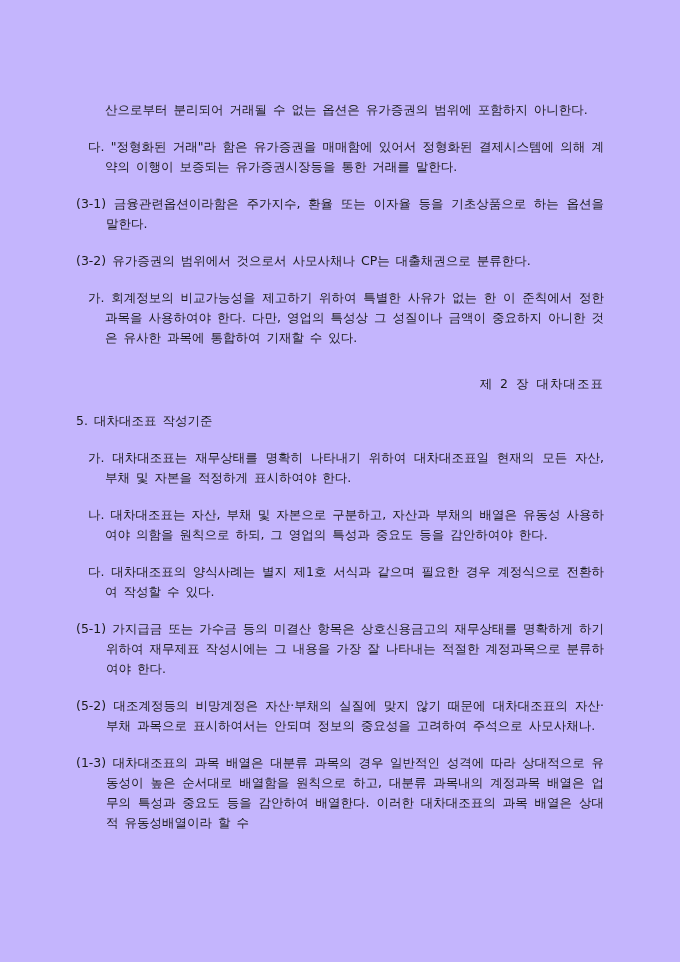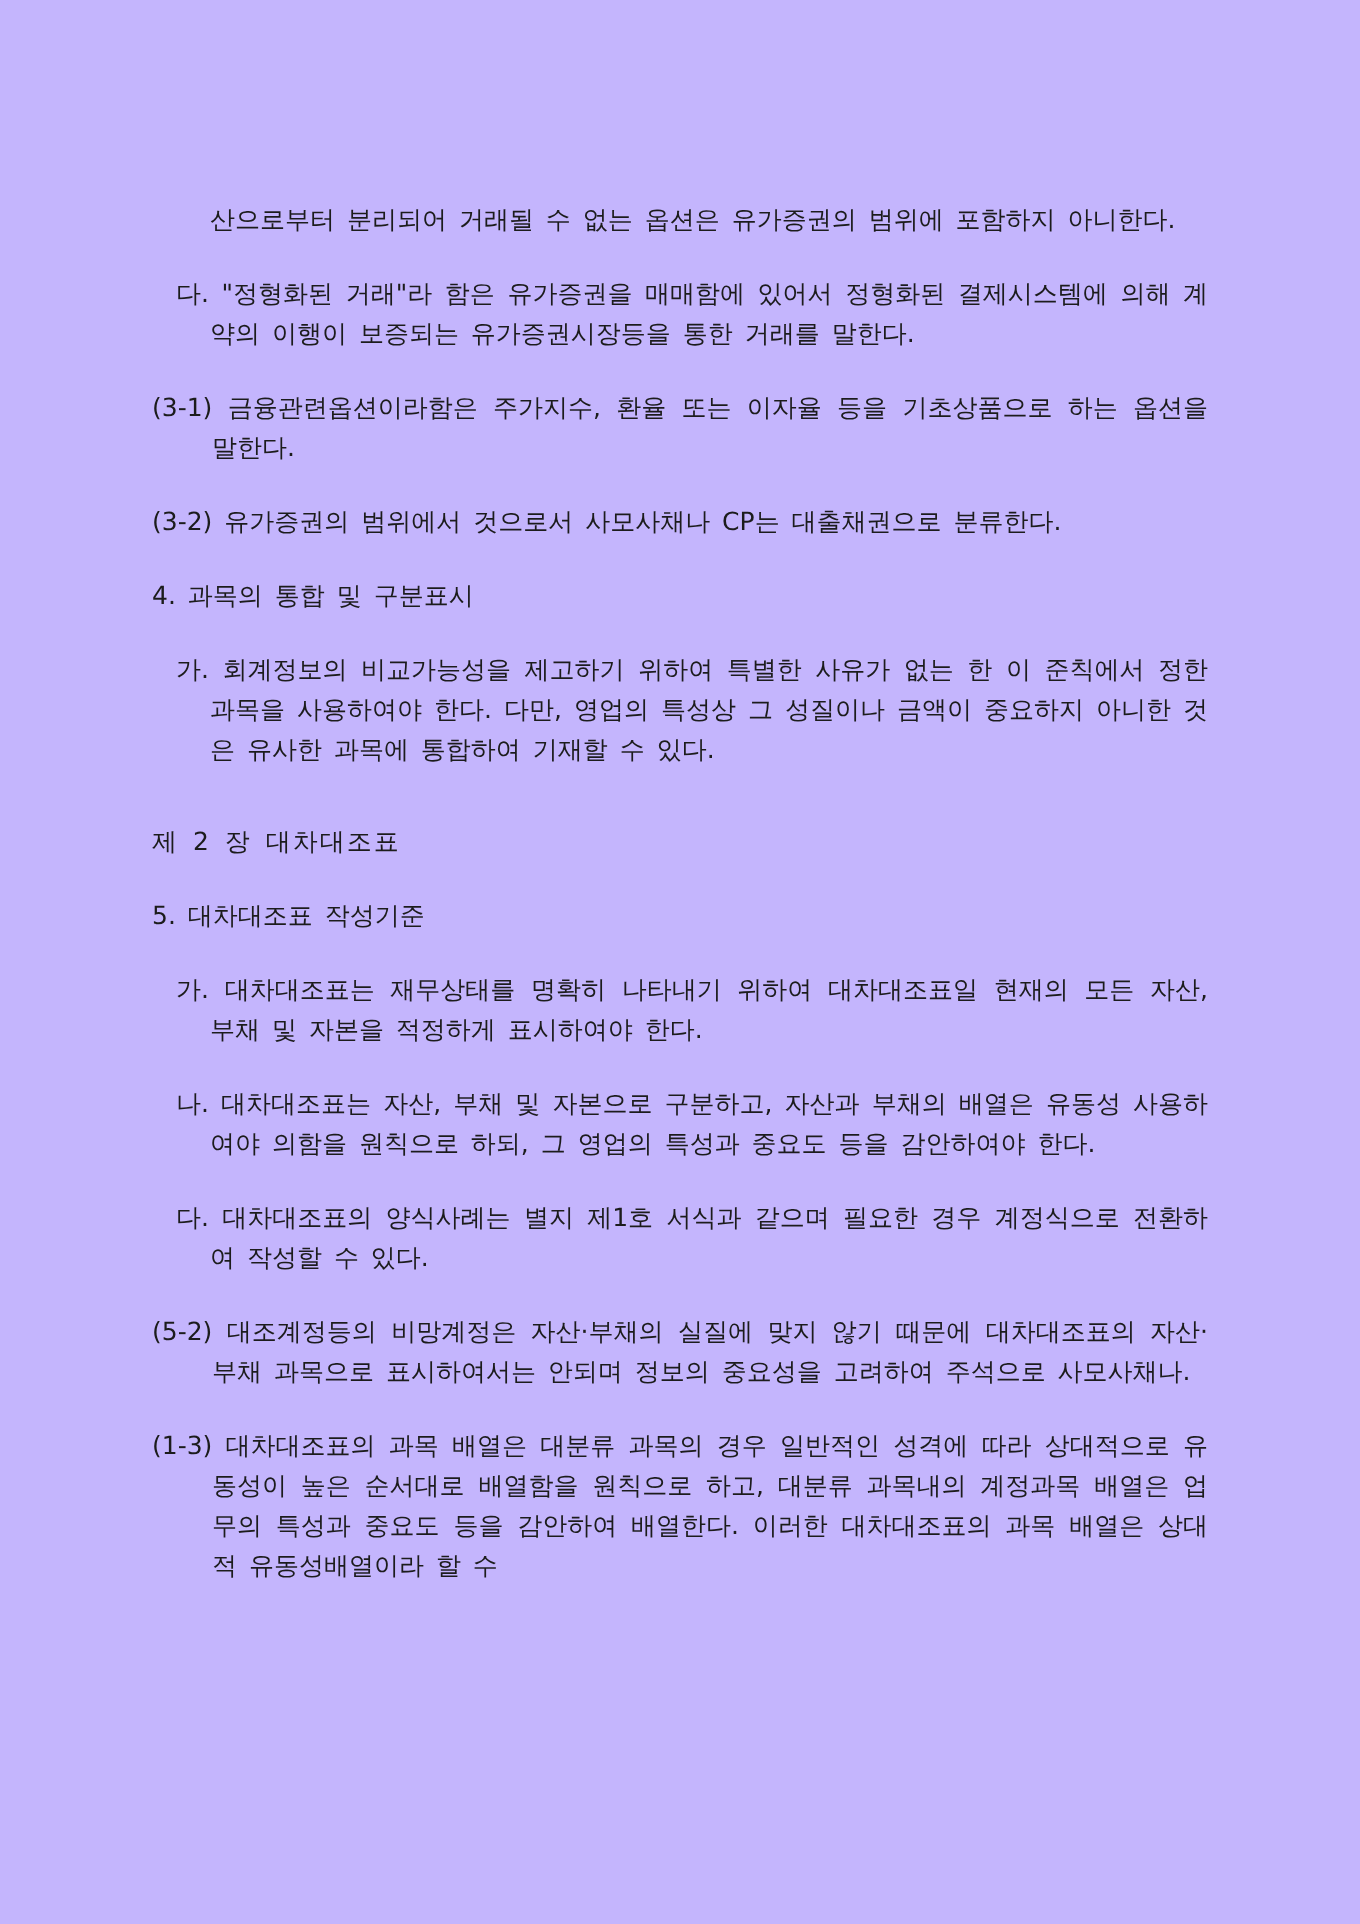--- a/index.html
+++ b/index.html
@@ -45,21 +45,21 @@
     text-indent: -17px;
   }
   
   .para.note {
     padding-left: 30px;
     text-indent: -30px;
     margin-top: 16px;
   }
   
   .para.chapter {
-    text-align: left;
+    text-align: right;
     text-indent: 0;
     margin-top: 26px;
     margin-bottom: 17px;
     letter-spacing: 1px;
   }
   .label {
     white-space: nowrap;
   }
 </style>
 </head>
@@ -69,34 +69,34 @@
   <div class="content">
 
     <div class="para continuation"><span>산으로부터 분리되어 거래될 수 없는 옵션은 유가증권의 범위에 포함하지 아니한다.</span></div>
 
     <div class="para sub"><span class="label">다.</span> <span>"정형화된 거래"라 함은 유가증권을 매매함에 있어서 정형화된 결제시스템에 의해 계약의 이행이 보증되는 유가증권시장등을 통한 거래를 말한다.</span></div>
 
     <div class="para note"><span class="label">(3-1)</span> <span>금융관련옵션이라함은 주가지수, 환율 또는 이자율 등을 기초상품으로 하는 옵션을 말한다.</span></div>
 
     <div class="para note"><span class="label">(3-2)</span> <span>유가증권의 범위에서 것으로서 사모사채나 CP는 대출채권으로 분류한다.</span></div>
 
-    <div class="para item"><span class="label">4.</span> <span>과목의 통합 및 구분표시</span></div>
 
     <div class="para sub"><span class="label">가.</span> <span>회계정보의 비교가능성을 제고하기 위하여 특별한 사유가 없는 한 이 준칙에서 정한 과목을 사용하여야 한다. 다만, 영업의 특성상 그 성질이나 금액이 중요하지 아니한 것은 유사한 과목에 통합하여 기재할 수 있다.</span></div>
 
 
     <div class="para chapter"><span>제 2 장 대차대조표</span></div>
 
     <div class="para item"><span class="label">5.</span> <span>대차대조표 작성기준</span></div>
 
     <div class="para sub"><span class="label">가.</span> <span>대차대조표는 재무상태를 명확히 나타내기 위하여 대차대조표일 현재의 모든 자산, 부채 및 자본을 적정하게 표시하여야 한다.</span></div>
 
     <div class="para sub"><span class="label">나.</span> <span>대차대조표는 자산, 부채 및 자본으로 구분하고, 자산과 부채의 배열은 유동성 사용하여야 의함을 원칙으로 하되, 그 영업의 특성과 중요도 등을 감안하여야 한다.</span></div>
 
     <div class="para sub"><span class="label">다.</span> <span>대차대조표의 양식사례는 별지 제1호 서식과 같으며 필요한 경우 계정식으로 전환하여 작성할 수 있다.</span></div>
 
+    <div class="para note"><span class="label">(5-1)</span> <span>가지급금 또는 가수금 등의 미결산 항목은 상호신용금고의 재무상태를 명확하게 하기 위하여 재무제표 작성시에는 그 내용을 가장 잘 나타내는 적절한 계정과목으로 분류하여야 한다.</span></div>
 
     <div class="para note"><span class="label">(5-2)</span> <span>대조계정등의 비망계정은 자산·부채의 실질에 맞지 않기 때문에 대차대조표의 자산·부채 과목으로 표시하여서는 안되며 정보의 중요성을 고려하여 주석으로 사모사채나.</span></div>
 
     <div class="para note"><span class="label">(1-3)</span> <span>대차대조표의 과목 배열은 대분류 과목의 경우 일반적인 성격에 따라 상대적으로 유동성이 높은 순서대로 배열함을 원칙으로 하고, 대분류 과목내의 계정과목 배열은 업무의 특성과 중요도 등을 감안하여 배열한다.  이러한 대차대조표의 과목 배열은 상대적 유동성배열이라 할 수</span></div>
 
   </div>
 </div>
 
 </body></html>

